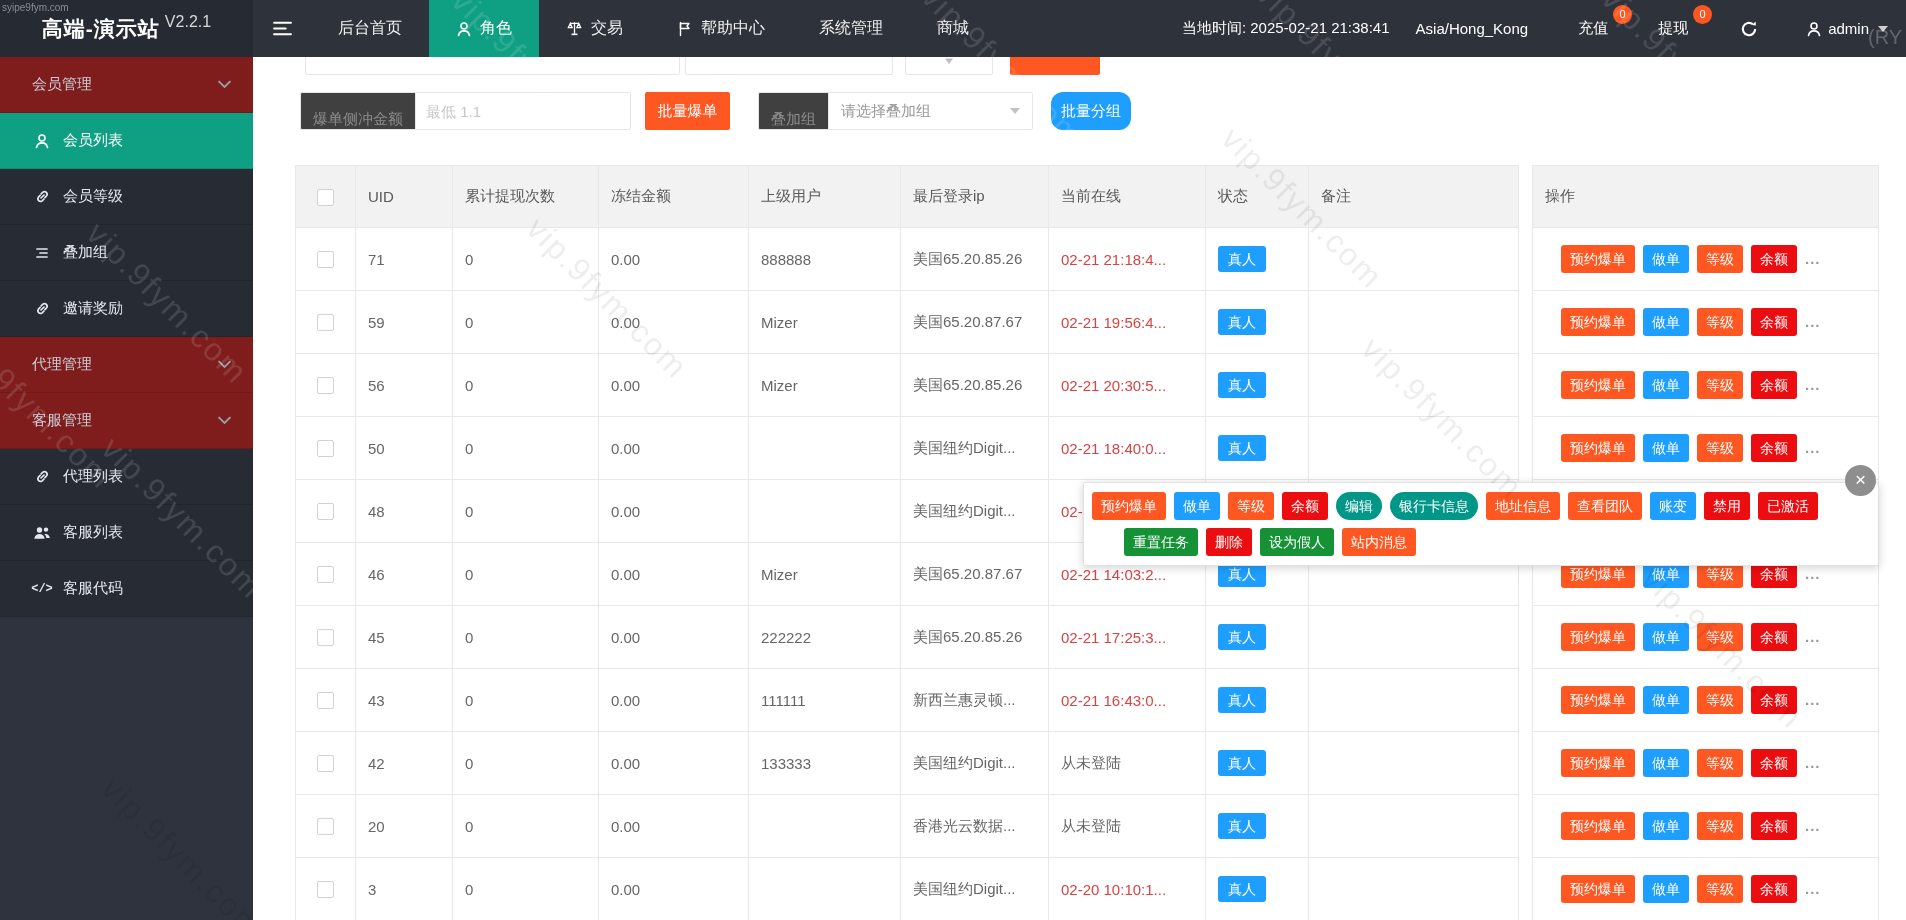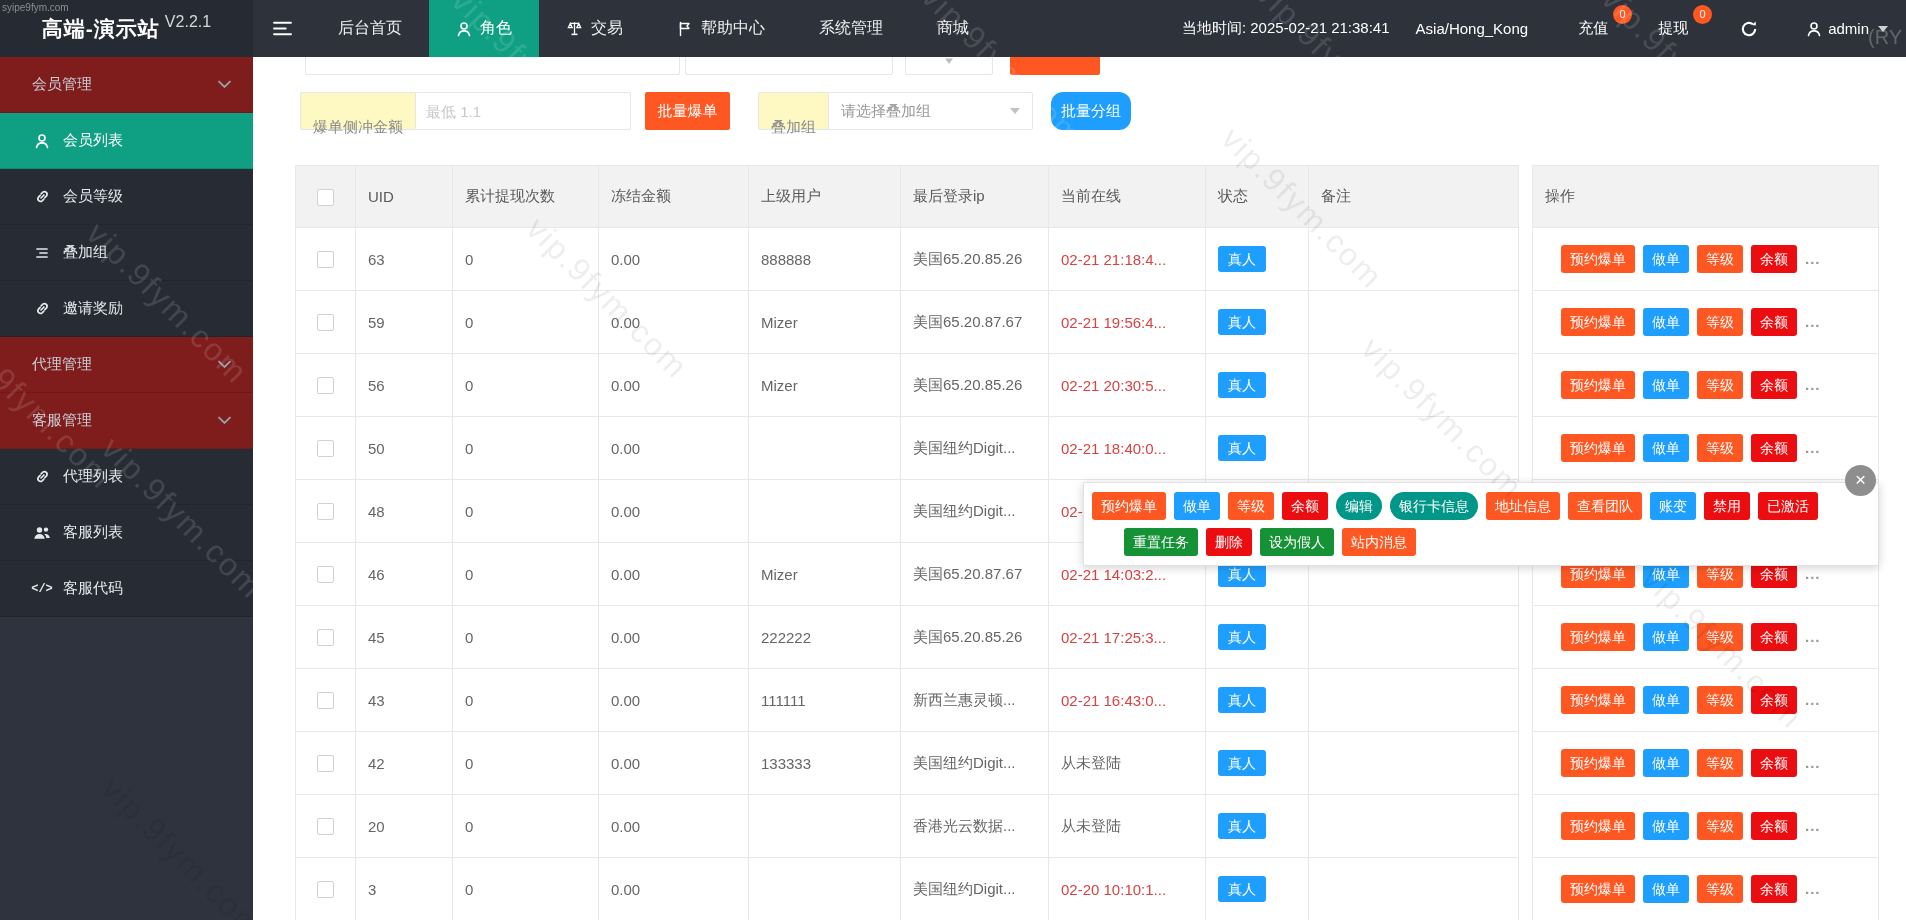--- a/index.html
+++ b/index.html
@@ -43,21 +43,21 @@
   .inp { border:1px solid #e6e6e6; border-radius:2px; padding:0 10px; font-size:15px; color:#666; outline:none; background:#fff; }
   .inp::placeholder { color:#c8c8c8; }
   .inp1 { width:375px; }
   .inp2 { width:208px; margin-left:5px; }
   .mini-select { width:88px; margin-left:12px; border:1px solid #e6e6e6; border-radius:2px; display:flex; align-items:center; justify-content:center; background:#fff; cursor:pointer; }
   .btn { border:none; border-radius:2px; color:#fff; font-size:15px; cursor:pointer; white-space:nowrap; font-family:inherit; }
   .btn-orange { background:#FF5722; }
   .btn-blue { background:#1E9FFF;border-radius:12px; }
   .btn-clipped { width:90px; margin-left:17px; }
   .row2 { margin-top:17px; margin-left:47px; display:flex; align-items:center; height:38px; }
-  .addon { height:38px; line-height:36px; padding:16px 12px; background:#fef9c3; border:1px solid #e6e6e6; border-right:none; border-radius:2px 0 0 2px; font-size:15px; color:#8b8b8b; white-space:nowrap; }
+  .addon { height:38px; line-height:36px; padding:8px 12px; background:#404040; border:1px solid #e6e6e6; border-right:none; border-radius:2px 0 0 2px; font-size:15px; color:#8b8b8b; white-space:nowrap; }
   .burst-input { width:216px; height:38px; border-radius:0 2px 2px 0; }
   .btn-burst { width:85px; height:38px; margin-left:14px; }
   .group2 { display:flex; margin-left:28px; }
   .select { width:205px; height:38px; border:1px solid #e6e6e6; border-radius:0 2px 2px 0; display:flex; align-items:center; padding:0 12px; font-size:15px; color:#999; cursor:pointer; background:#fff; }
   .select .caret-down { margin-left:auto; border-top-color:#c2c2c2; }
   .btn-group2 { width:80px; height:38px; margin-left:18px; }
 
   
   .table-wrap { margin:35px 0 0 42px; }
   table { border-collapse:collapse; table-layout:fixed; width:1583px; }
@@ -315,21 +315,21 @@
               <th>当前在线</th>
               <th>状态</th>
               <th>备注</th>
               <th class="spacer"></th>
               <th>操作</th>
             </tr>
           </thead>
           <tbody>
             <tr>
               <td class="cb-cell"><input type="checkbox" style=""></td>
-              <td>63</td>
+              <td>71</td>
               <td>0</td>
               <td>0.00</td>
               <td>888888</td>
               <td>美国65.20.85.26</td>
               <td class="red">02-21 21:18:4...</td>
               <td><span class="tag-blue">真人</span></td>
               <td></td>
               <td class="spacer"></td>
               <td class="ops-cell"><span class="abtn c-orange">预约爆单</span><span class="abtn c-blue">做单</span><span class="abtn c-orange">等级</span><span class="abtn c-red">余额</span><span class="more">...</span></td>
             </tr>

